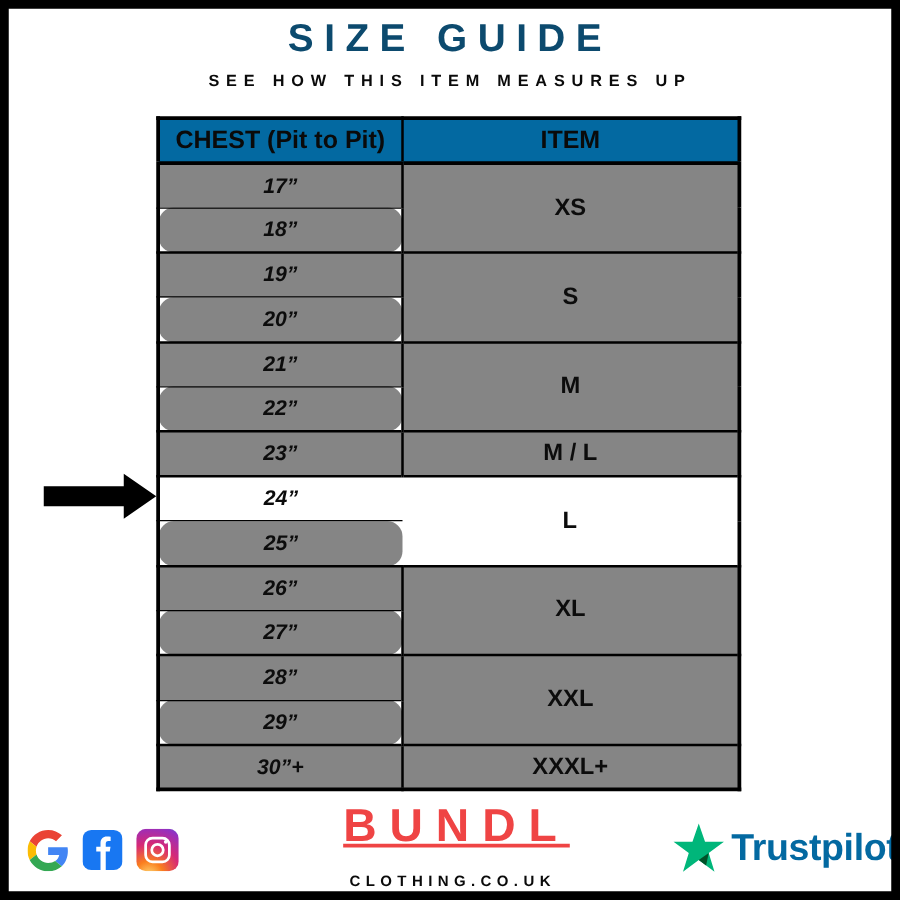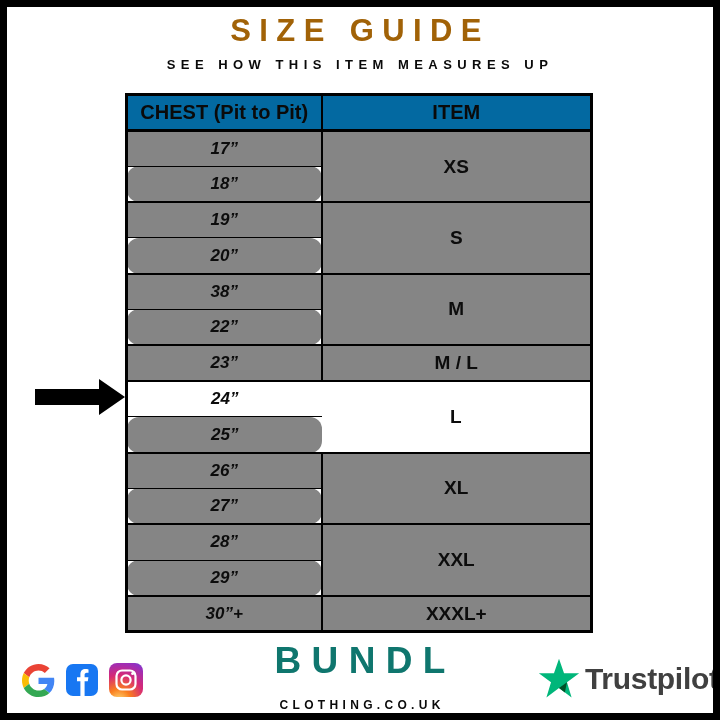--- a/index.html
+++ b/index.html
@@ -2,21 +2,21 @@
 <html><head>
 <meta charset="utf-8">
 <style>
   * { margin:0; padding:0; box-sizing:border-box; }
   html,body { background:#fff; }
   body { font-family:"Liberation Sans", sans-serif; }
   #canvas { position:relative; width:720px; height:720px; background:#ffffff; overflow:hidden; }
   .frame { position:absolute; inset:0; border:7px solid #000; pointer-events:none; z-index:50; }
 
   .title { position:absolute; top:13px; left:0; width:720px; text-align:center;
-           font-size:31px; font-weight:bold; letter-spacing:0.27em; color:#a16207; }
+           font-size:31px; font-weight:bold; letter-spacing:0.27em; color:#0c4a6e; }
   .subtitle { position:absolute; top:57px; left:0; width:720px; text-align:center;
               font-size:13px; font-weight:bold; letter-spacing:0.42em; color:#0a0a0a; }
 
   #size-table { position:absolute; left:125px; top:93px; width:465px; height:537px;
                 border-collapse:collapse; table-layout:fixed; border:3px solid #000; }
   #size-table col.c1 { width:195px; }
   #size-table col.c2 { width:270px; }
   #size-table thead tr { height:36px; }
   #size-table th { background:#0369a1; color:#0a0a0a; font-size:20px; font-weight:bold;
                    text-align:center; vertical-align:middle; border-bottom:3px solid #000; }
@@ -28,26 +28,26 @@
   tr.group-start td { border-top:2px solid #000; }
   tr.inner td.meas { border-top:1px solid #000;border-radius:12px; }
   td.meas.hl-white { background:#ffffff; border-right:none; }
   td.meas.hl-gray  { background:#858585; border-top:none; border-right:none; }
   td.size.hl-white { background:#ffffff; }
 
   .arrow { position:absolute; left:27px; top:374px; z-index:10; }
 
   .footer-social { position:absolute; left:22px; top:663px; display:flex; align-items:center; gap:11px; }
   .brand { position:absolute; left:0; top:641px; width:720px; text-align:center; }
-  .brand-name { font-size:37px; font-weight:bold; letter-spacing:0.28em; color:#0f766e;
-                display:inline-block; margin-left:0.28em; line-height:1.1; }
+  .brand-name { font-size:37px; font-weight:bold; letter-spacing:0.28em; color:#ef4444;
+                display:inline-block; margin-left:0.28em; line-height:1.1;text-decoration:underline; }
   .brand-domain { font-size:12px; font-weight:bold; letter-spacing:0.36em; color:#0a0a0a;
                   display:inline-block; margin-left:0.36em; margin-top:16px; }
   .trustpilot { position:absolute; left:538px; top:658px; display:flex; align-items:center; gap:5px; }
-  .trustpilot-label { font-size:30px; font-weight:bold; color:#404040; letter-spacing:-0.01em; }
+  .trustpilot-label { font-size:30px; font-weight:bold; color:#0369a1; letter-spacing:-0.01em; }
 </style>
 </head>
 <body>
 
 <div id="canvas">
   <div class="frame"></div>
 
   <div class="title">SIZE GUIDE</div>
   <div class="subtitle">SEE HOW THIS ITEM MEASURES UP</div>
 
@@ -71,21 +71,21 @@
           <td class="meas">18”</td>
         </tr>
         <tr class="group-start">
           <td class="meas">19”</td>
           <td class="size" rowspan="2">S</td>
         </tr>
         <tr class="inner">
           <td class="meas">20”</td>
         </tr>
         <tr class="group-start">
-          <td class="meas">38”</td>
+          <td class="meas">21”</td>
           <td class="size" rowspan="2">M</td>
         </tr>
         <tr class="inner">
           <td class="meas">22”</td>
         </tr>
         <tr class="group-start">
           <td class="meas">23”</td>
           <td class="size" rowspan="1">M / L</td>
         </tr>
         <tr class="group-start hl">

